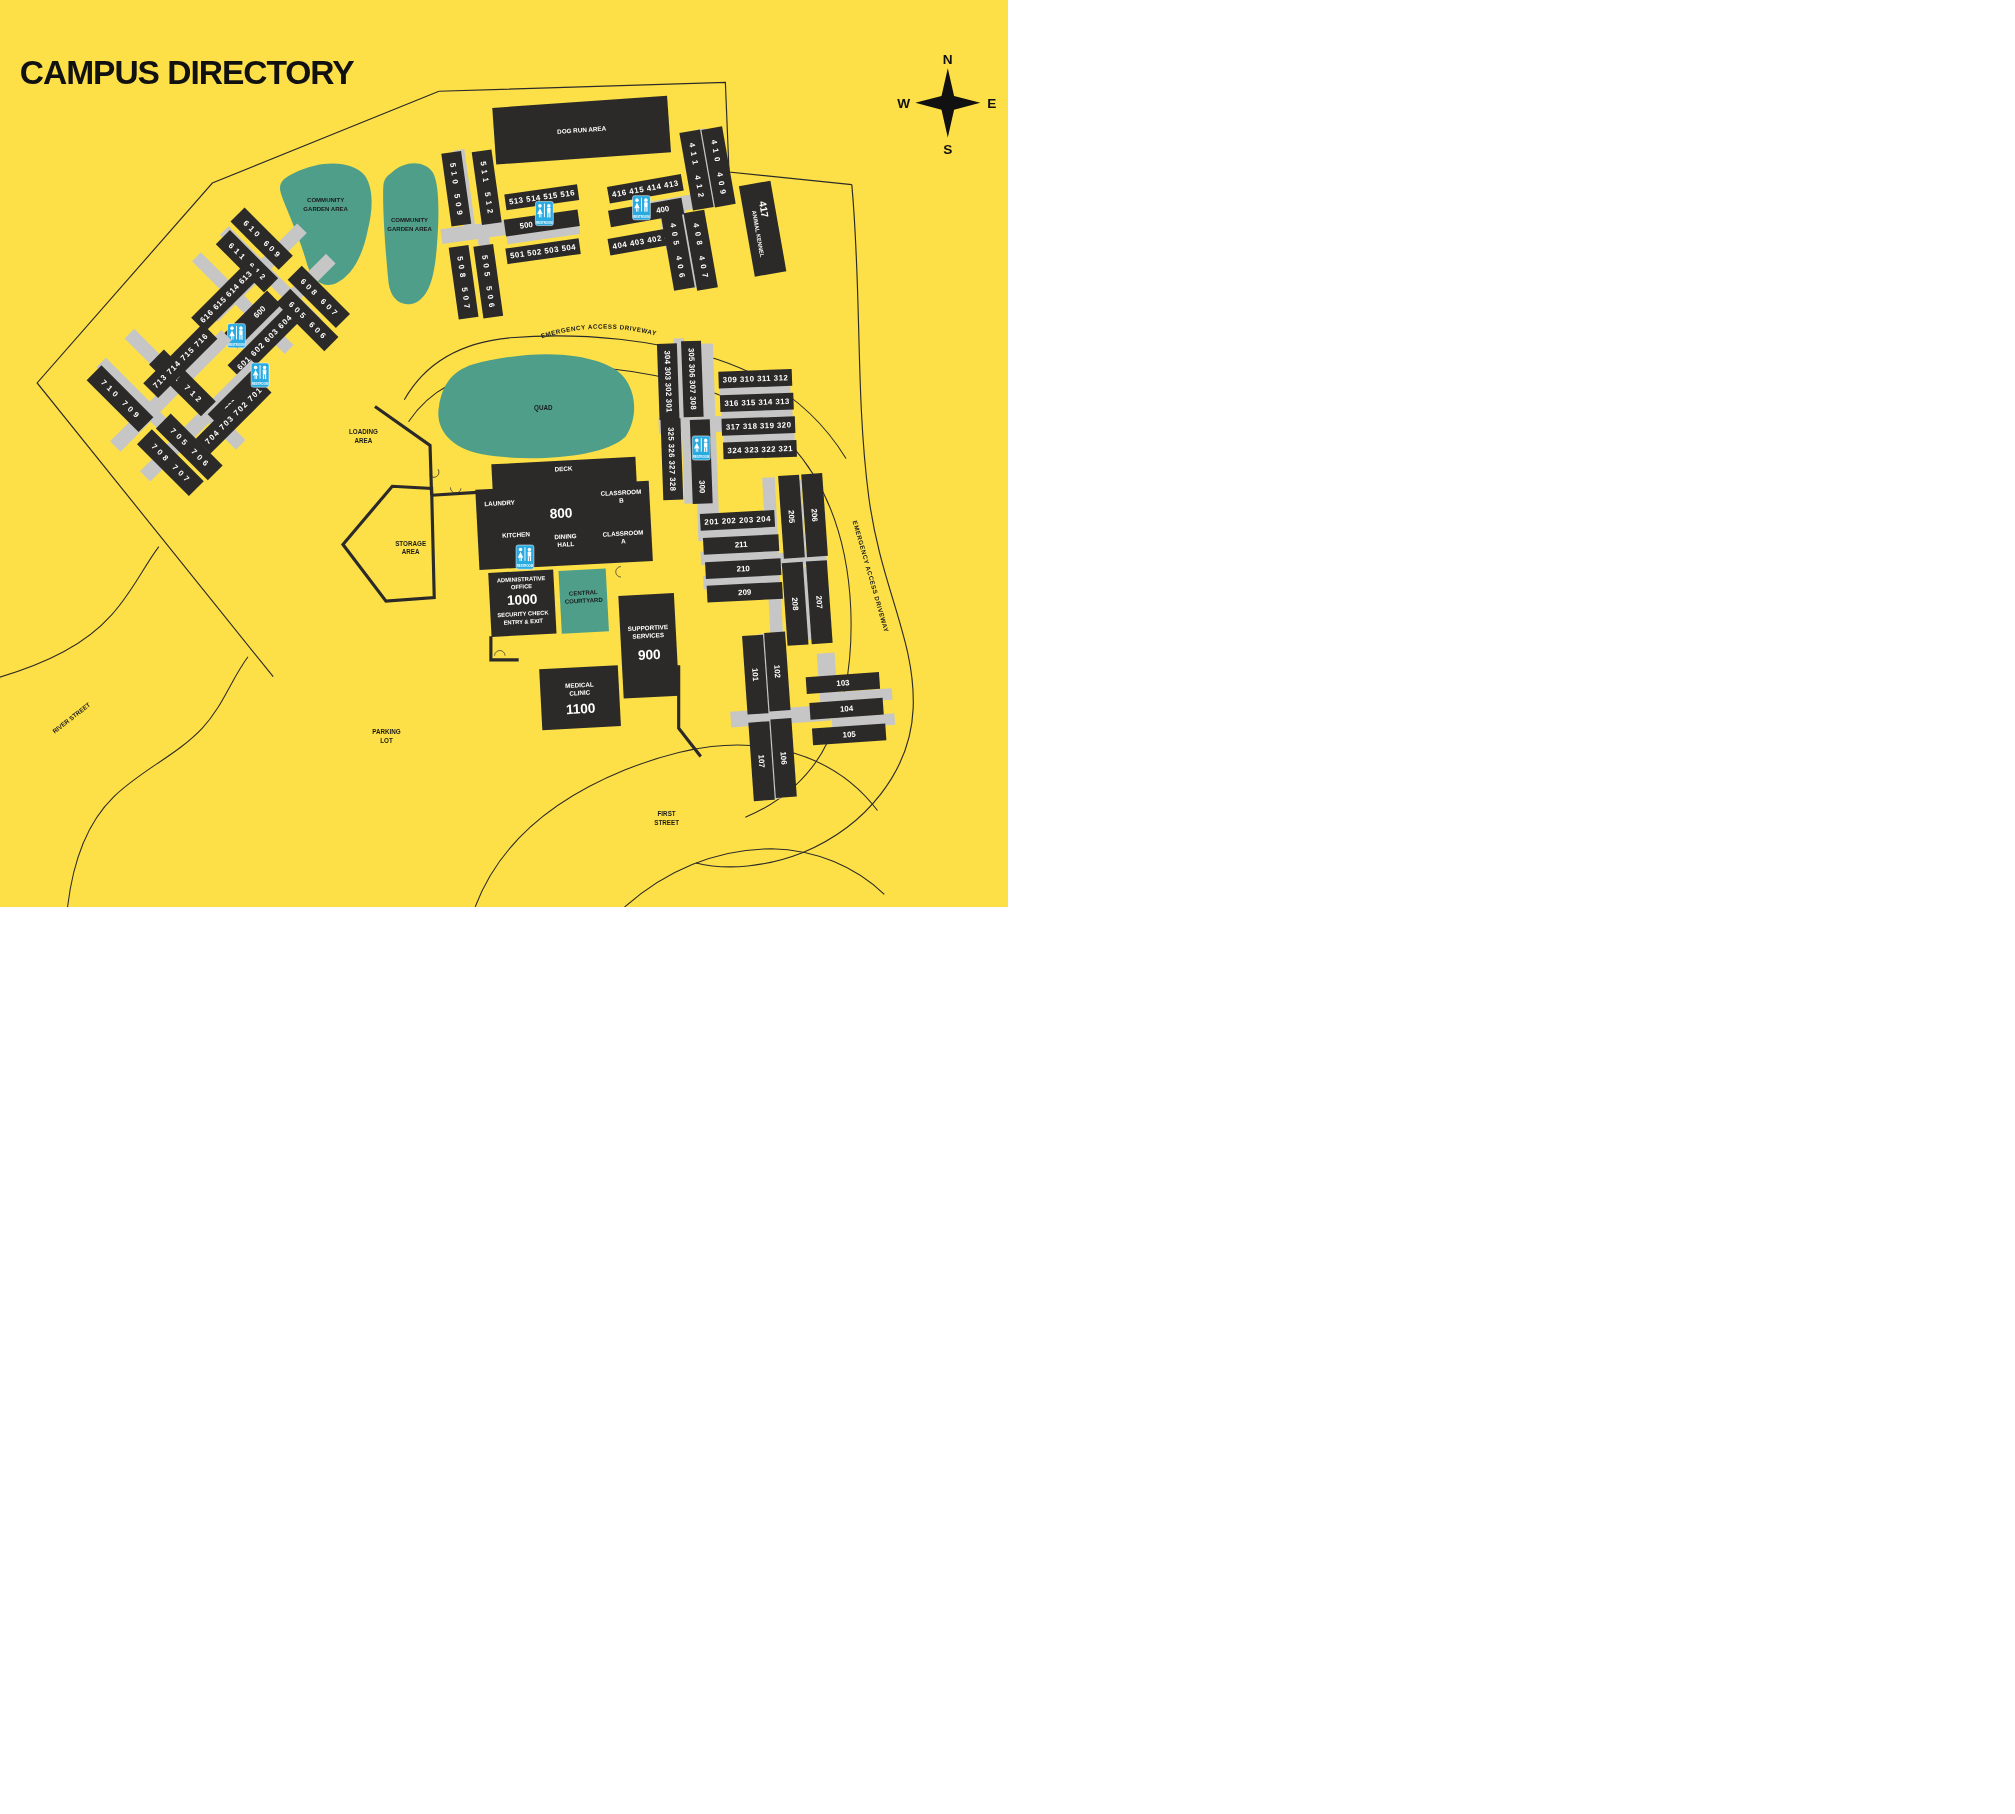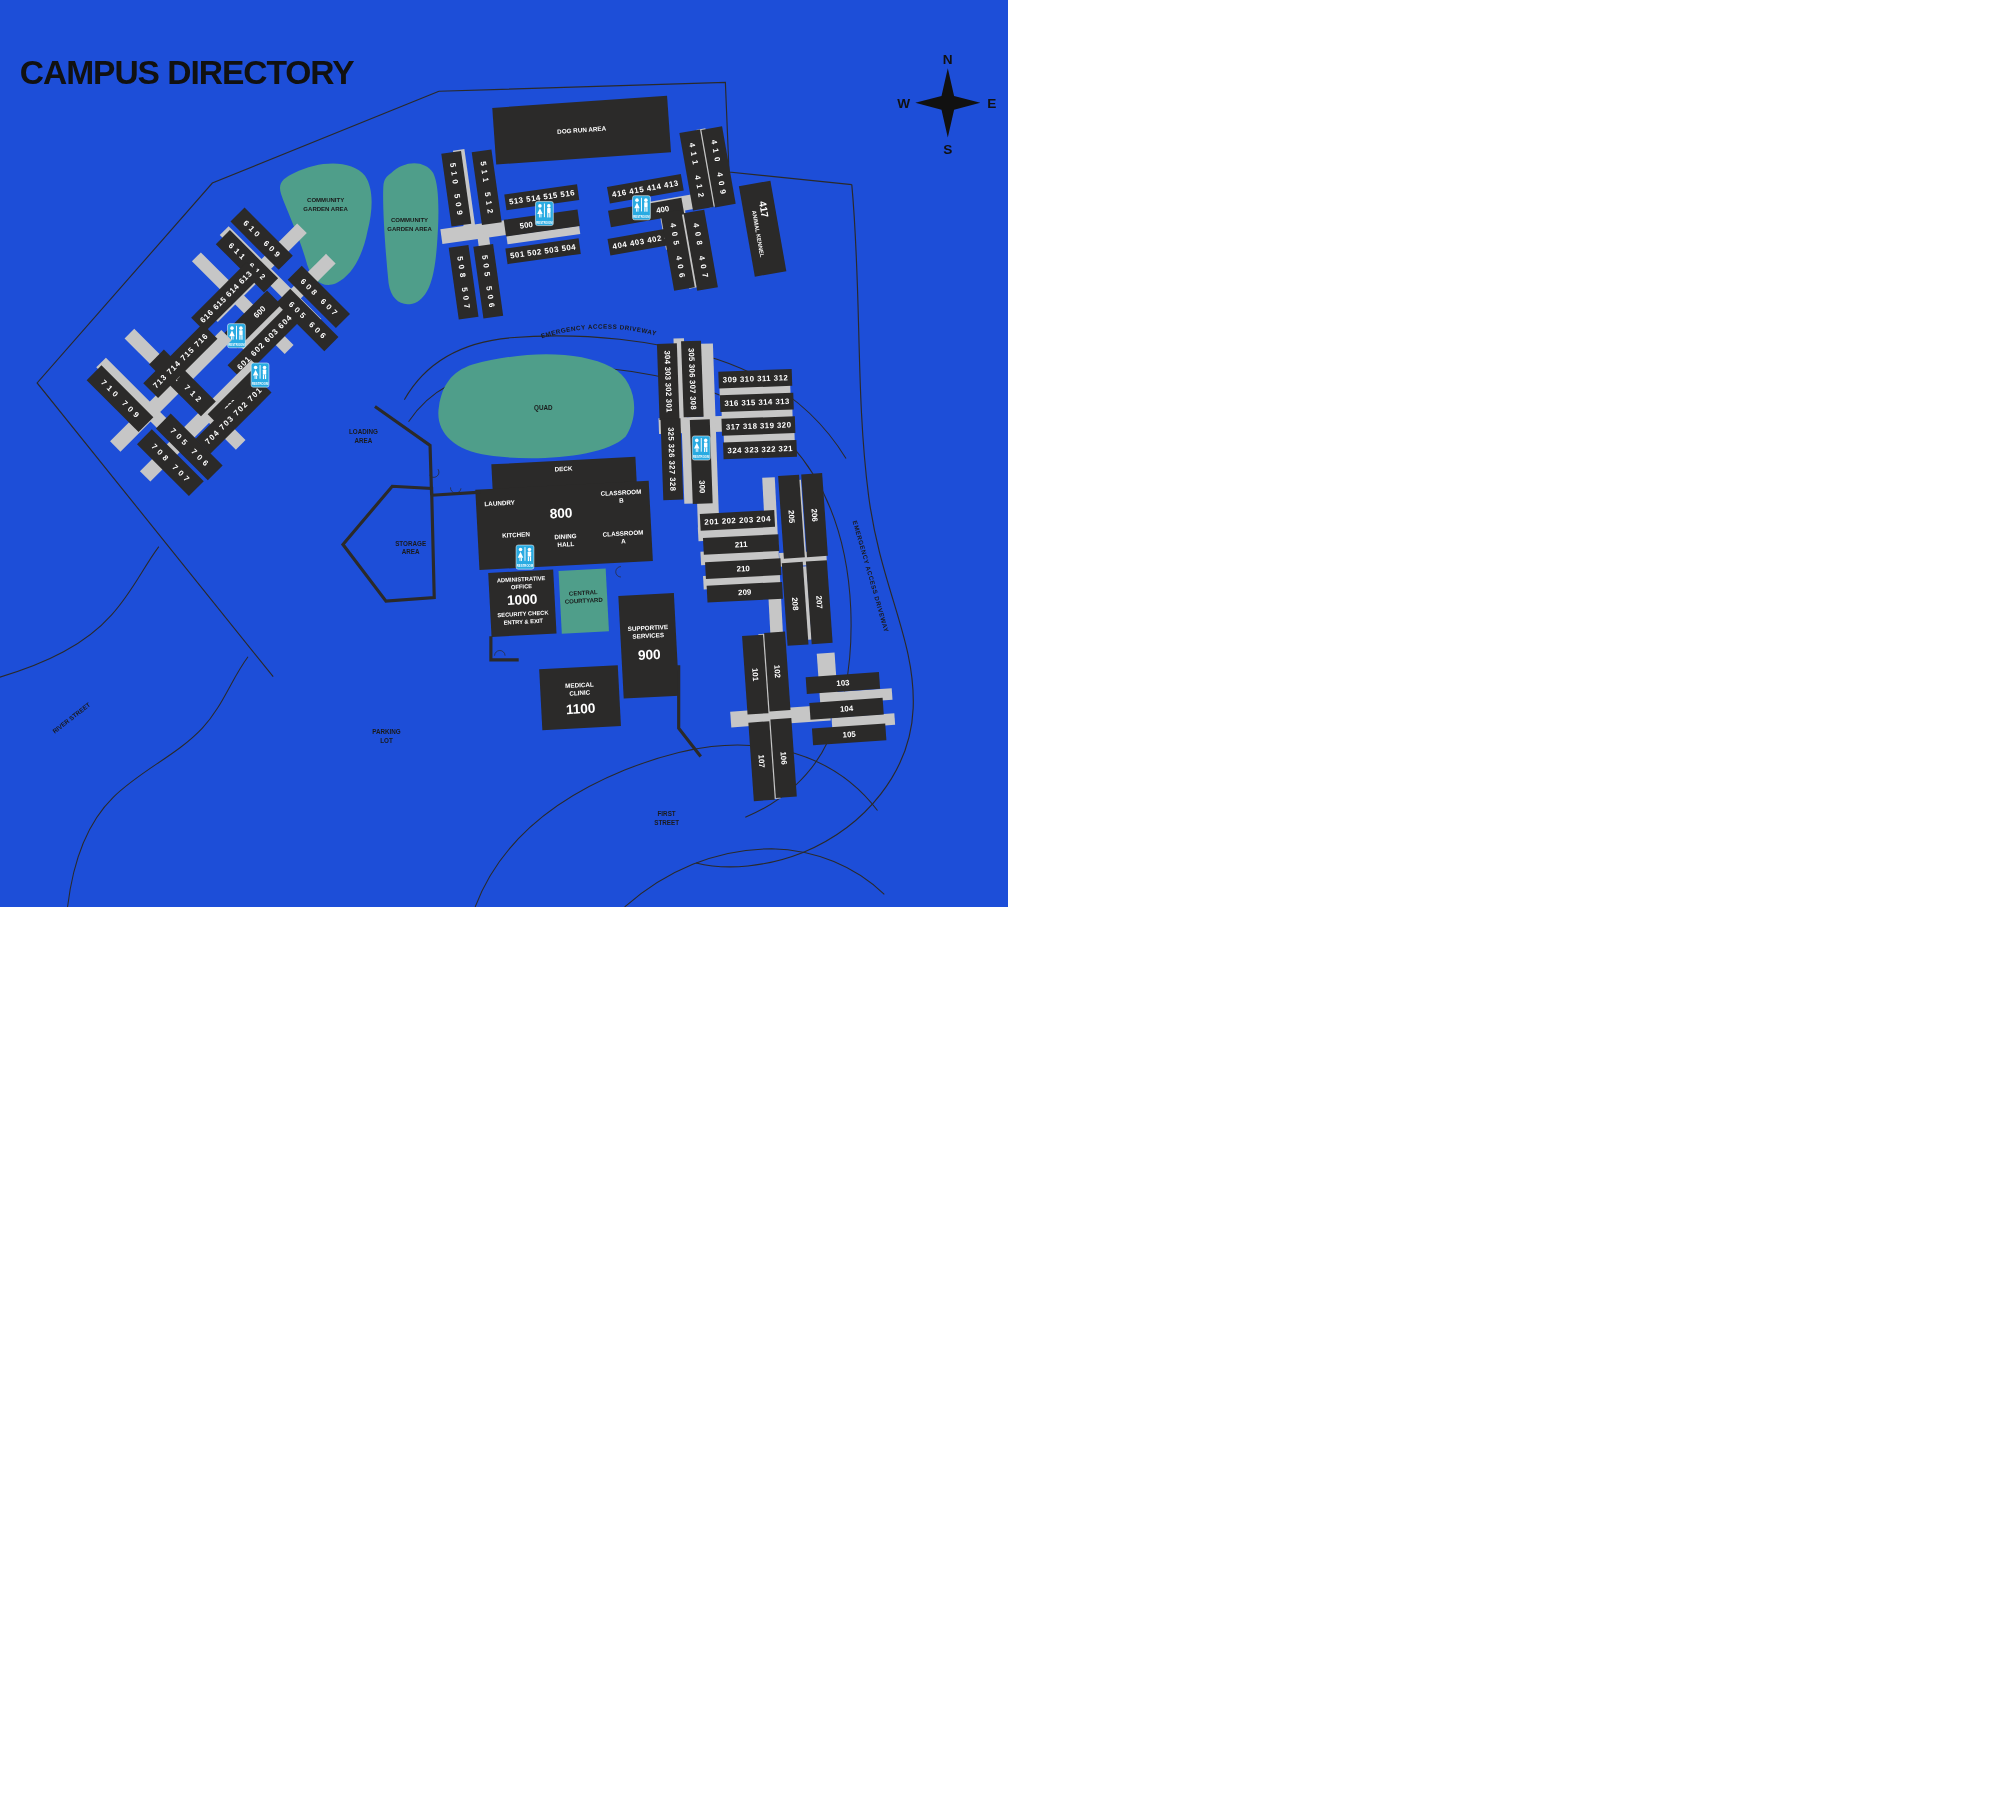--- a/index.html
+++ b/index.html
@@ -1,16 +1,16 @@
 <!DOCTYPE html>
 <html style="font-size:8.4px"><head>
 <meta charset="utf-8">
 <style>
   html,body{margin:0;padding:0;background:#fff}
-  .wrap{width:1008px;height:907px;position:relative;background:#1d4ed8}
+  .wrap{width:1008px;height:907px;position:relative;background:#fde047}
   svg{display:block}
   .title{font:900 64px "Liberation Sans",sans-serif;fill:#111;letter-spacing:-2px}
   .bld{fill:#2b2a29}
   .cor{fill:#c6c6c6}
   .grn{fill:#4f9e8a}
   .num{fill:#fff;font:700 15px "Liberation Sans",sans-serif;text-anchor:middle}
   .nbig{fill:#fff;font:900 26px "Liberation Sans",sans-serif;text-anchor:middle}
   .wlbl{fill:#fff;font:700 12px "Liberation Sans",sans-serif;text-anchor:middle}
   .wsm{fill:#fff;font:700 11px "Liberation Sans",sans-serif;text-anchor:middle}
   .lbl{fill:#1a1a1a;font:700 12px "Liberation Sans",sans-serif;text-anchor:middle}

